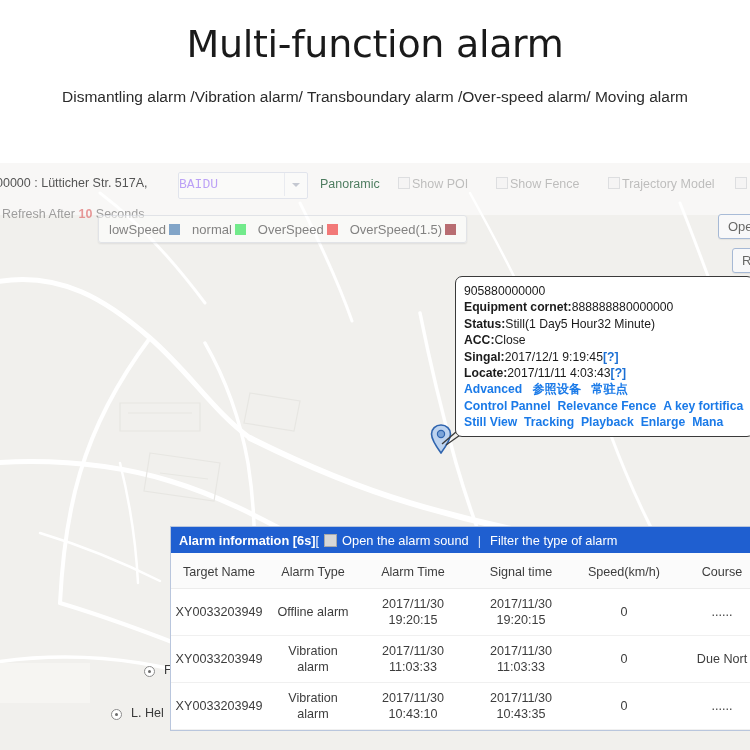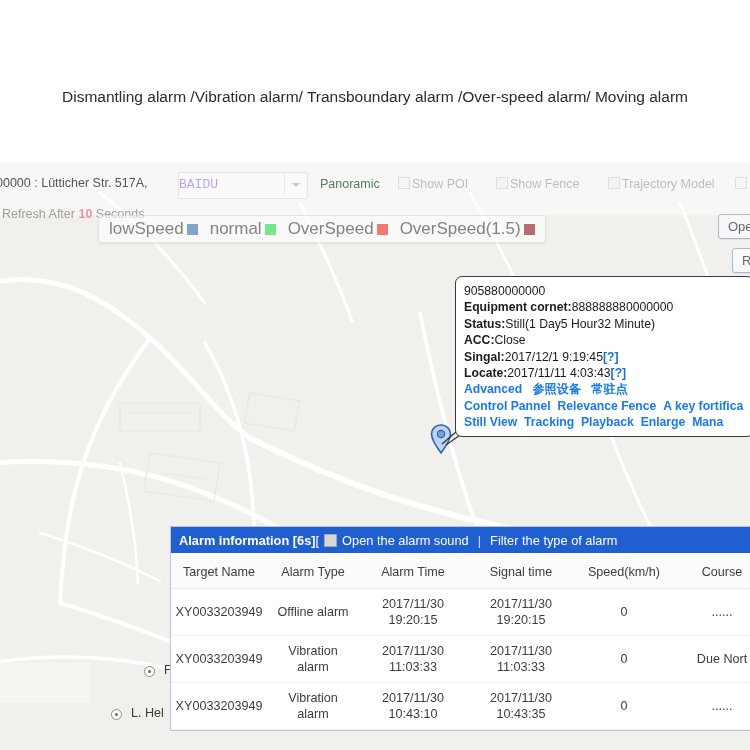--- a/index.html
+++ b/index.html
@@ -87,21 +87,21 @@
   
   .legend {
     position: absolute; left: 98px; top: 215px;
     height: 26px; padding: 0 10px;
     background: rgba(255,255,255,0.85);
     border: 1px solid #d9dde4; border-radius: 3px;
     box-shadow: 0 1px 2px rgba(0,0,0,0.12);
     display: flex; align-items: center; gap: 12px;
     opacity: 0.66;
   }
-  .legend-item { display: flex; align-items: center; font-size: 17px; color: #4a4a4a; white-space: nowrap; }
+  .legend-item { display: flex; align-items: center; font-size: 13px; color: #4a4a4a; white-space: nowrap; }
   .legend-sw { width: 11px; height: 11px; margin-left: 3px; display: inline-block; }
 
   
   .tb-btn {
     position: absolute;
     border: 1px solid #8aa4cc; background: #fbfcfe;
     border-radius: 3px; font-size: 13px; color: #333;
     padding: 4px 9px; white-space: nowrap; opacity: 0.72;
     box-shadow: 0 1px 1px rgba(0,0,0,0.08);
   }
@@ -176,20 +176,21 @@
   .alarm-table .c-stime { width: 108px; margin-top: 28px; }
   .alarm-table .c-speed { width: 98px; }
   .alarm-table .c-course { width: 98px; }
 </style>
 </head>
 <body>
 
 <div id="page">
 
   <div class="banner">
+    <div class="banner-title">Multi-function alarm</div>
     <div class="banner-sub">Dismantling alarm /Vibration alarm/ Transboundary alarm /Over-speed alarm/ Moving alarm</div>
   </div>
 
   <div class="map">
     <svg class="map-canvas" viewBox="0 0 750 587" preserveAspectRatio="none">
       <rect x="0" y="0" width="750" height="587" fill="#f1f0ed"></rect>
       <g stroke="#ffffff" fill="none" stroke-linecap="round">
         <path d="M-10,120 C60,105 110,140 150,175 C190,210 215,250 250,275" stroke-width="5"></path>
         <path d="M150,175 C120,215 95,260 80,310 C68,350 62,400 60,440" stroke-width="4"></path>
         <path d="M-10,300 C50,296 110,300 170,318 C230,336 280,366 330,392" stroke-width="5"></path>

